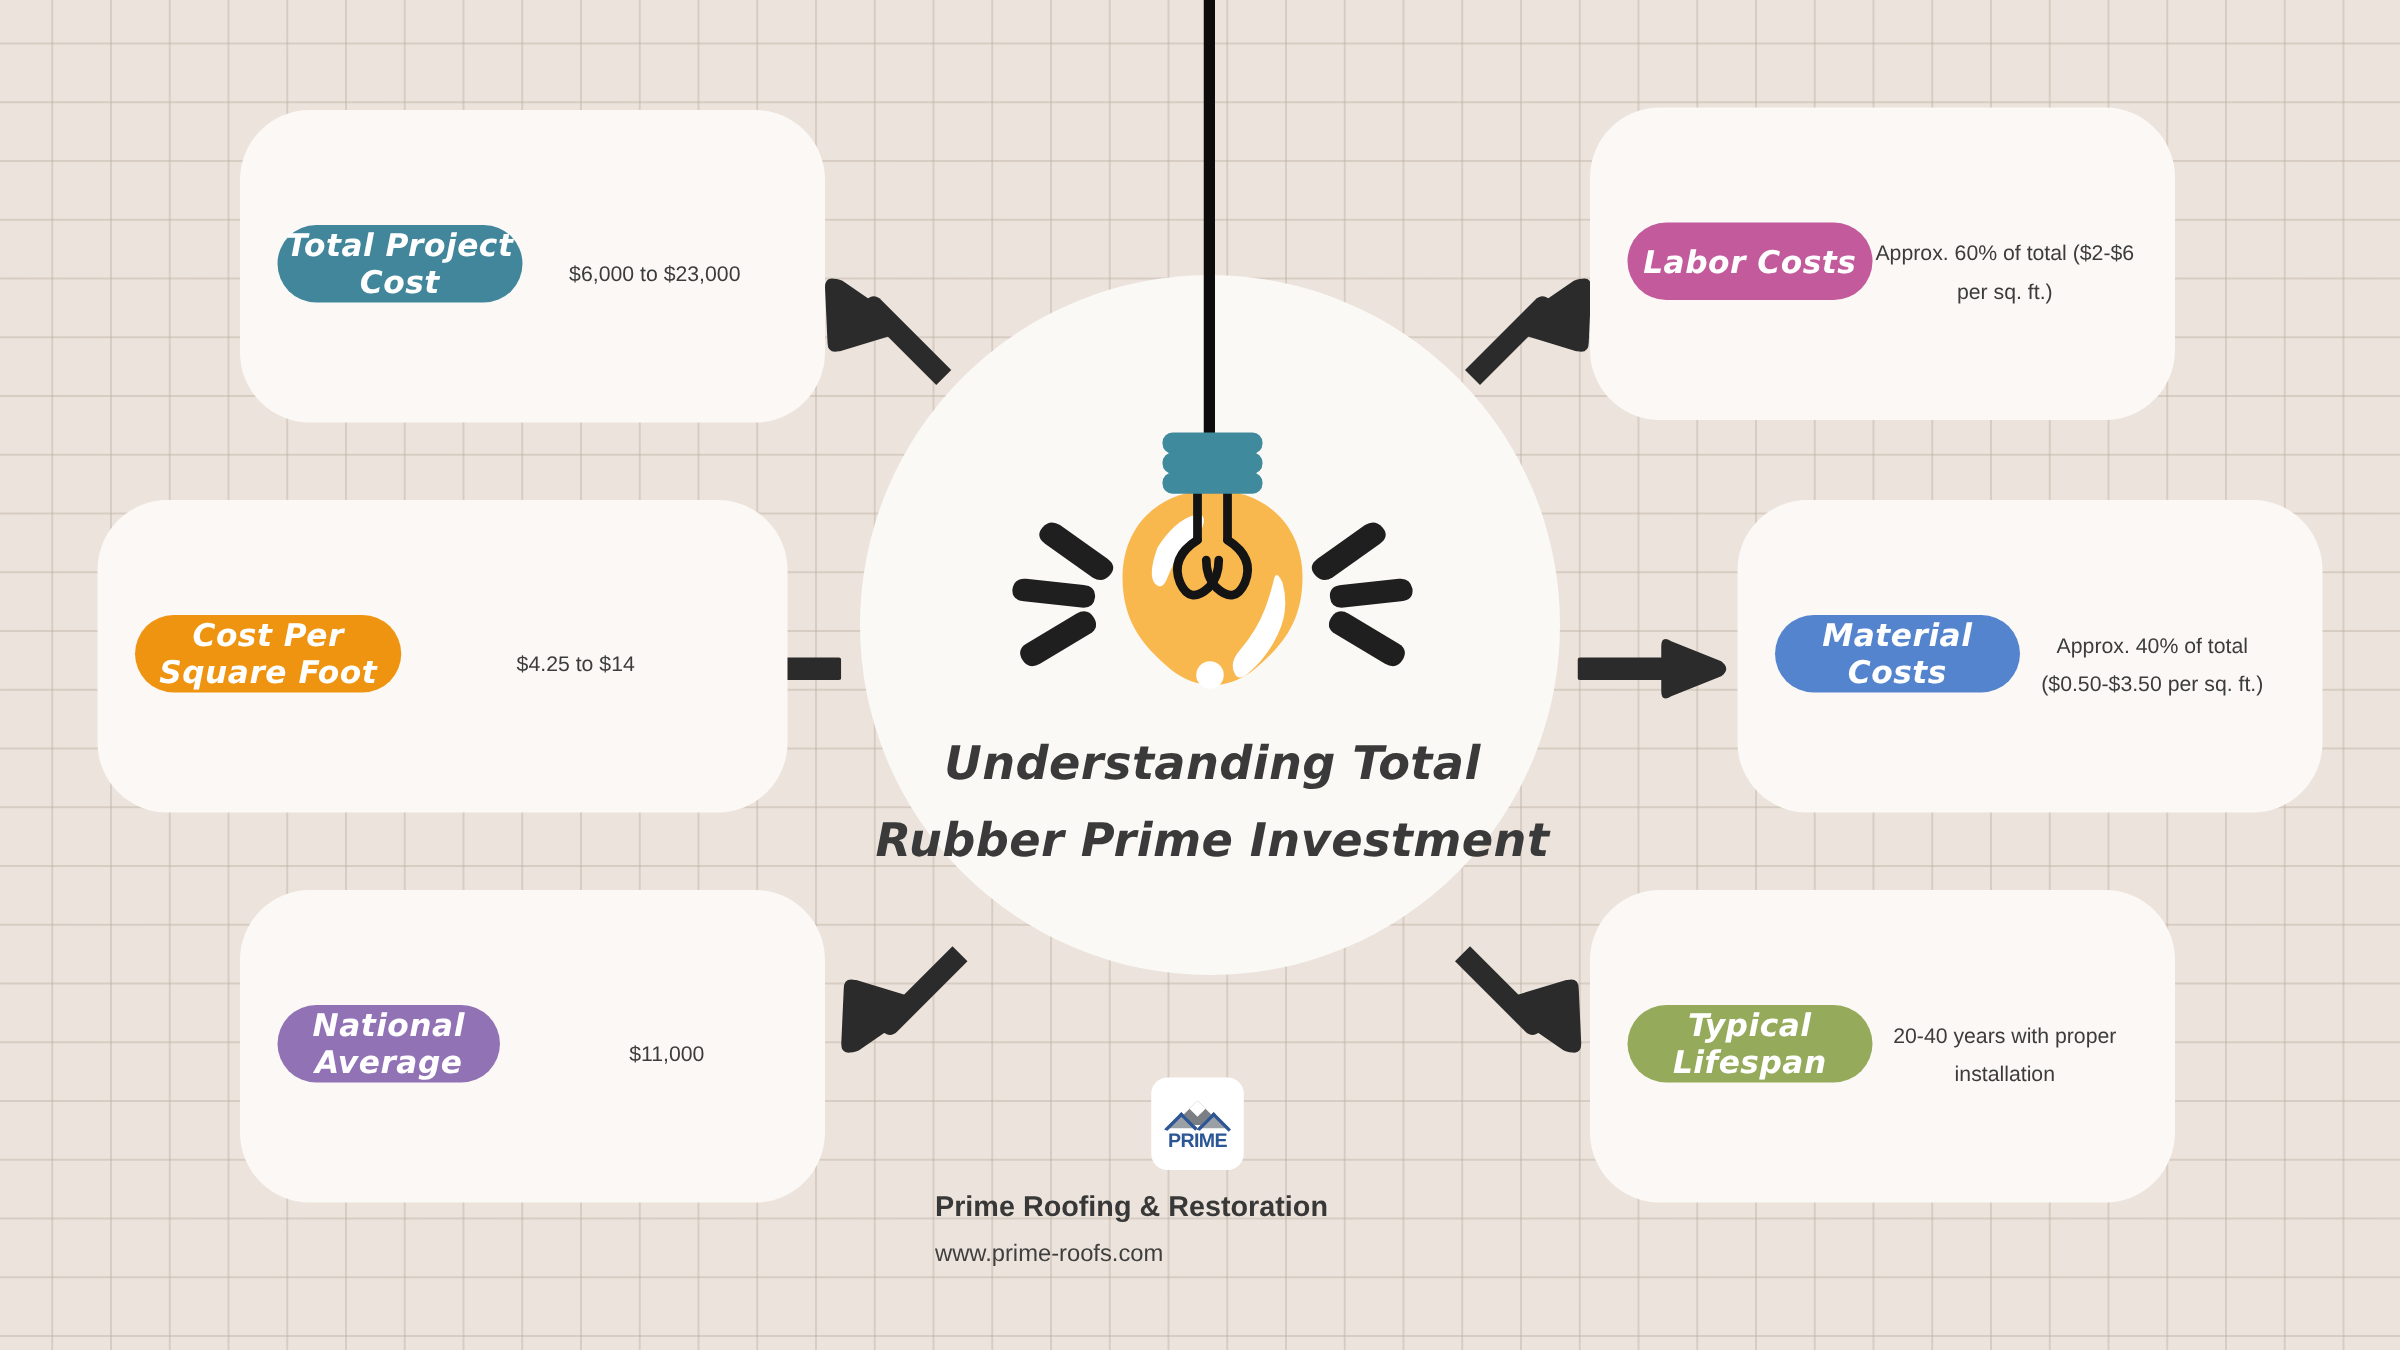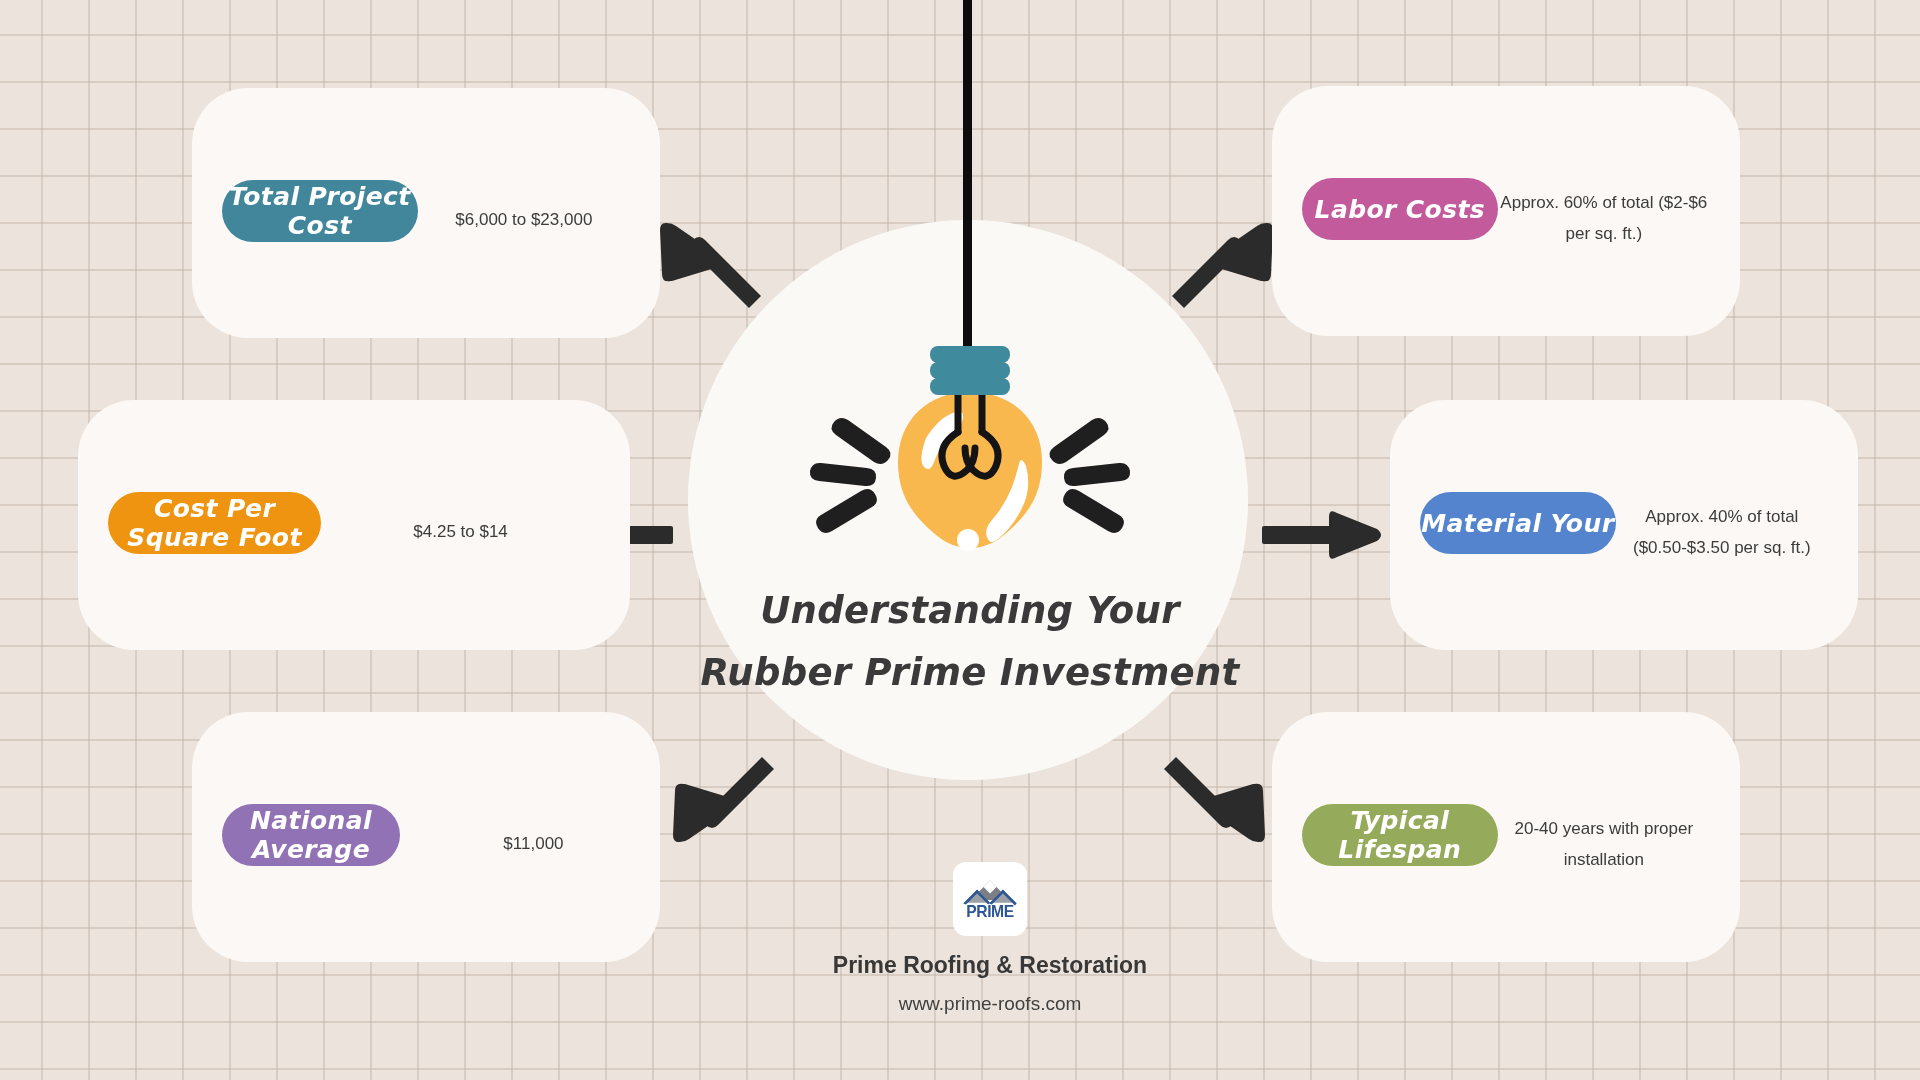--- a/index.html
+++ b/index.html
@@ -134,24 +134,24 @@
   #arrow-ul { left: 655px;  top: 215px;  width: 110px; height: 100px; }
   #arrow-ur { left: 1168px; top: 215px;  width: 110px; height: 100px; }
   #arrow-l  { left: 548px;  top: 505px;  width: 125px; height: 60px;  }
   #arrow-r  { left: 1262px; top: 505px;  width: 125px; height: 60px;  }
   #arrow-dl { left: 668px;  top: 750px;  width: 110px; height: 100px; }
   #arrow-dr { left: 1160px; top: 750px;  width: 110px; height: 100px; }
 
   
   #footer {
     position: absolute;
-    left: 780px;
+    left: 748px;
     top: 862px;
     width: 420px;
-    text-align: center;
+    text-align: left;
   }
   #logo-box {
     width: 74px;
     height: 74px;
     margin: 0 auto;
     background: #ffffff;
     border-radius: 13px;
     display: flex;
     align-items: center;
     justify-content: center;
@@ -217,21 +217,21 @@
 
       <g fill="#3f8a9c">
         <rect x="140" y="6" width="80" height="17" rx="8"></rect>
         <rect x="140" y="22" width="80" height="17" rx="8"></rect>
         <rect x="140" y="38" width="80" height="17" rx="8"></rect>
       </g>
     </svg>
   </div>
 
   <div id="center-title" style="color: rgb(58, 58, 58);">
-    <span class="ln">Understanding Your</span>
+    <span class="ln">Understanding Total</span>
     <span class="ln">Rubber Prime Investment</span>
   </div>
 
   <div class="arrow" id="arrow-ul">
     <svg viewBox="0 0 110 100" width="110" height="100">
       <g fill="#2b2b2b">
         <path d="M100 95 L44 39 q-6 -6 0 -12 q6 -6 12 0 L112 83 Z" transform="translate(-6,-2)"></path>
         <path d="M10 6 q-7 -1 -7 7 l2 44 q0 9 9 7 q0 0 1 0 l46 -14 q9 -3 3 -10 L19 9 q-4 -3 -9 -3 Z" transform="translate(2,2)"></path>
       </g>
     </svg>
@@ -291,21 +291,21 @@
     <div class="pill" style="background-color: rgb(194, 90, 156);">Labor Costs</div>
     <div class="desc">Approx. 60% of total ($2-$6 per sq. ft.)</div>
   </div>
 
   <div class="card" id="card-persqft">
     <div class="pill" style="background-color: rgb(239, 148, 16);">Cost Per Square Foot</div>
     <div class="desc">$4.25 to $14</div>
   </div>
 
   <div class="card" id="card-material">
-    <div class="pill" style="background-color: rgb(84, 132, 205);">Material Your</div>
+    <div class="pill" style="background-color: rgb(84, 132, 205);">Material Costs</div>
     <div class="desc">Approx. 40% of total ($0.50-$3.50 per sq. ft.)</div>
   </div>
 
   <div class="card" id="card-national">
     <div class="pill" style="background-color: rgb(145, 114, 181);">National Average</div>
     <div class="desc">$11,000</div>
   </div>
 
   <div class="card" id="card-lifespan">
     <div class="pill" style="background-color: rgb(149, 171, 91);">Typical Lifespan</div>

